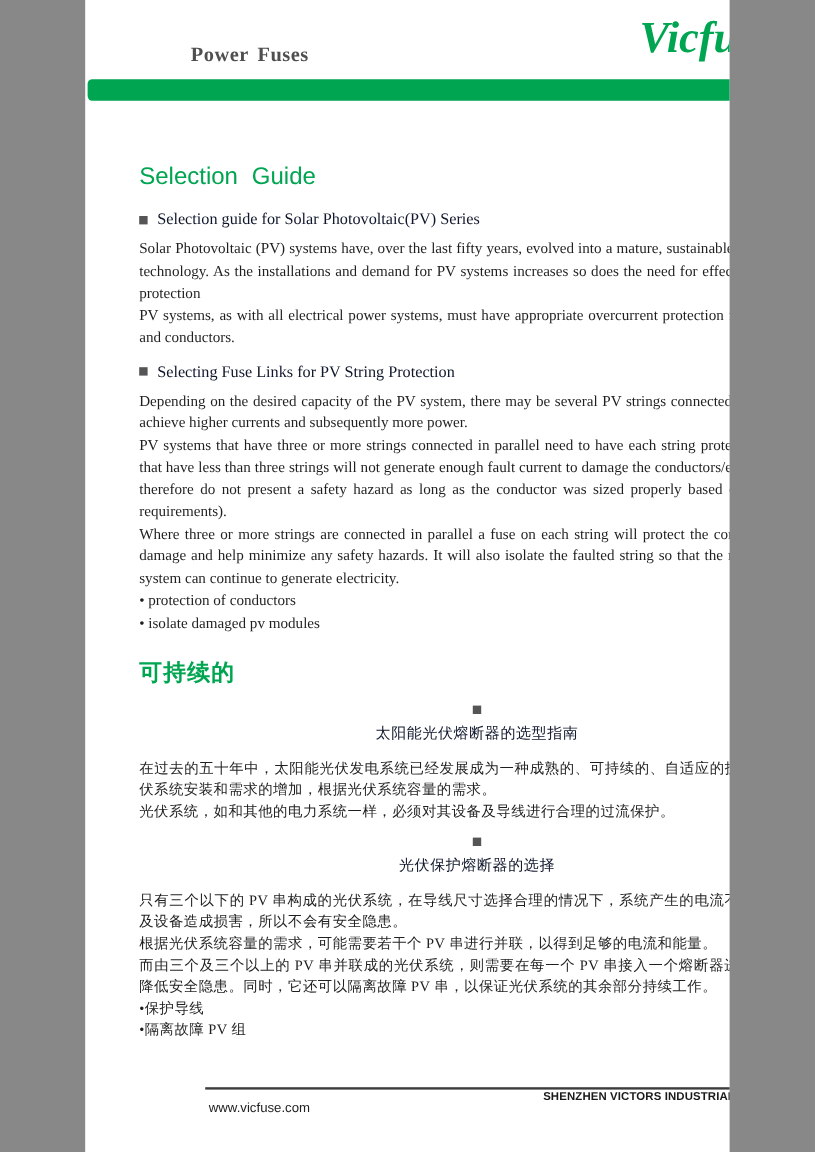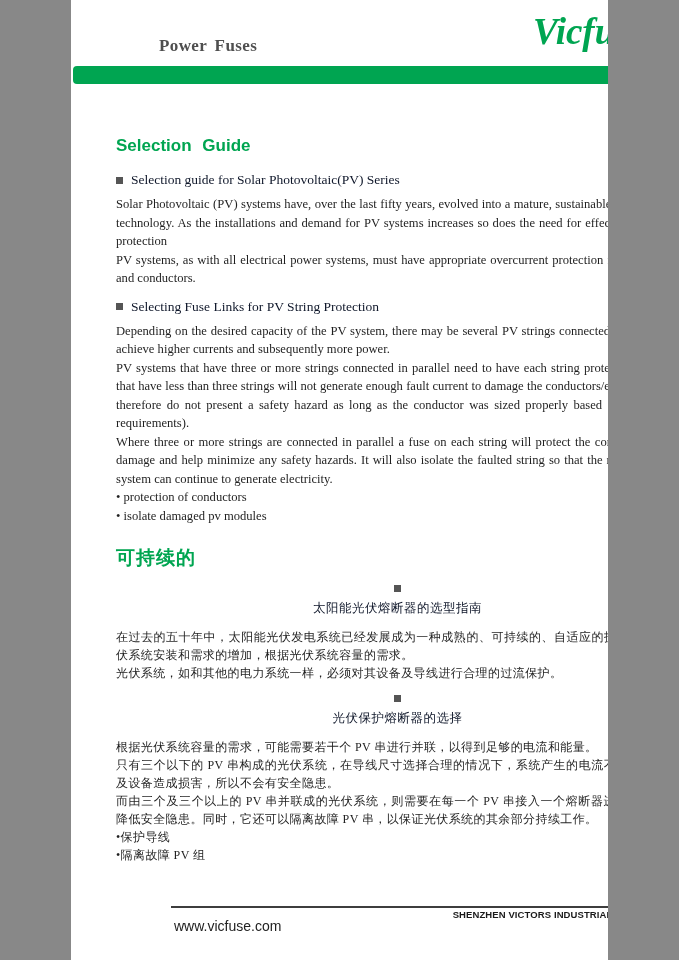--- a/index.html
+++ b/index.html
@@ -25,22 +25,22 @@
     font-family:"Liberation Serif", serif; font-style:italic; font-weight:bold;
     font-size:10px; color:#00A551;
   }
   .green-bar {
     position:absolute; left:2px; top:66px; width:673px; height:18px;
     background:#00A551; border-radius:4px;
   }
   
   .content { position:absolute; left:45px; top:136px; width:563px; }
   .en-heading {
-    font-family:"Liberation Sans", sans-serif; font-weight:bold;
-    font-size:17px; color:#00A551; word-spacing:6px; margin-bottom:16px;
+    font-family:"Liberation Sans", sans-serif; font-weight:normal;
+    font-size:20px; color:#00A551; word-spacing:6px; margin-bottom:16px;
   }
   .section { margin-bottom:11px; }
   .section-title {
     display:flex; align-items:center; gap:8px;
     font-size:13.5px; font-weight:normal; color:#0f172a; margin-bottom:7px;
   }
   .sq { display:inline-block; width:7px; height:7px; background:#555; flex:0 0 auto; }
   .body-text { }
   .body-text p {
     font-size:12.6px; line-height:18.5px; text-align:justify; color:#1f1f1f;
@@ -71,21 +71,21 @@
     position:absolute; left:100px; top:906px; width:482px; height:2px;
     background:#3d3d3d;
   }
   .footer-company {
     position:absolute; left:300px; top:909px; width:282px; text-align:right;
     font-family:"Liberation Sans", sans-serif; font-weight:bold;
     font-size:9.5px; color:#1a1a1a; letter-spacing:0.1px;
   }
   .footer-site {
     position:absolute; left:103px; top:918px;
-    font-family:"Liberation Sans", sans-serif; font-size:14px; color:#222;
+    font-family:"Liberation Sans", sans-serif; font-size:11px; color:#222;
   }
 </style>
 </head>
 <body>
 
 <div class="page">
 
   <div class="hdr-title">Power Fuses</div>
   <div class="logo-text">Vicfuse</div>
   <div class="logo-tagline">...... Safe &amp; Green</div>
@@ -133,22 +133,22 @@
           <p>光伏系统，如和其他的电力系统一样，必须对其设备及导线进行合理的过流保护。</p>
         </div>
       </div>
 
       <div class="section">
         <div class="section-title">
           <span class="sq"></span>
           <span>光伏保护熔断器的选择</span>
         </div>
         <div class="body-text">
+          <p>只有三个以下的 PV 串构成的光伏系统，在导线尺寸选择合理的情况下，系统产生的电流不足以对导线及设备造成损害，所以不会有安全隐患。</p>
           <p>根据光伏系统容量的需求，可能需要若干个 PV 串进行并联，以得到足够的电流和能量。</p>
-          <p>只有三个以下的 PV 串构成的光伏系统，在导线尺寸选择合理的情况下，系统产生的电流不足以对导线及设备造成损害，所以不会有安全隐患。</p>
           <p>而由三个及三个以上的 PV 串并联成的光伏系统，则需要在每一个 PV 串接入一个熔断器进行保护，以降低安全隐患。同时，它还可以隔离故障 PV 串，以保证光伏系统的其余部分持续工作。</p>
           <p class="bullet-line">•保护导线</p>
           <p class="bullet-line">•隔离故障 PV 组</p>
         </div>
       </div>
     </div>
 
   </div>
 
   <div class="side-label">Power Fuses</div>

